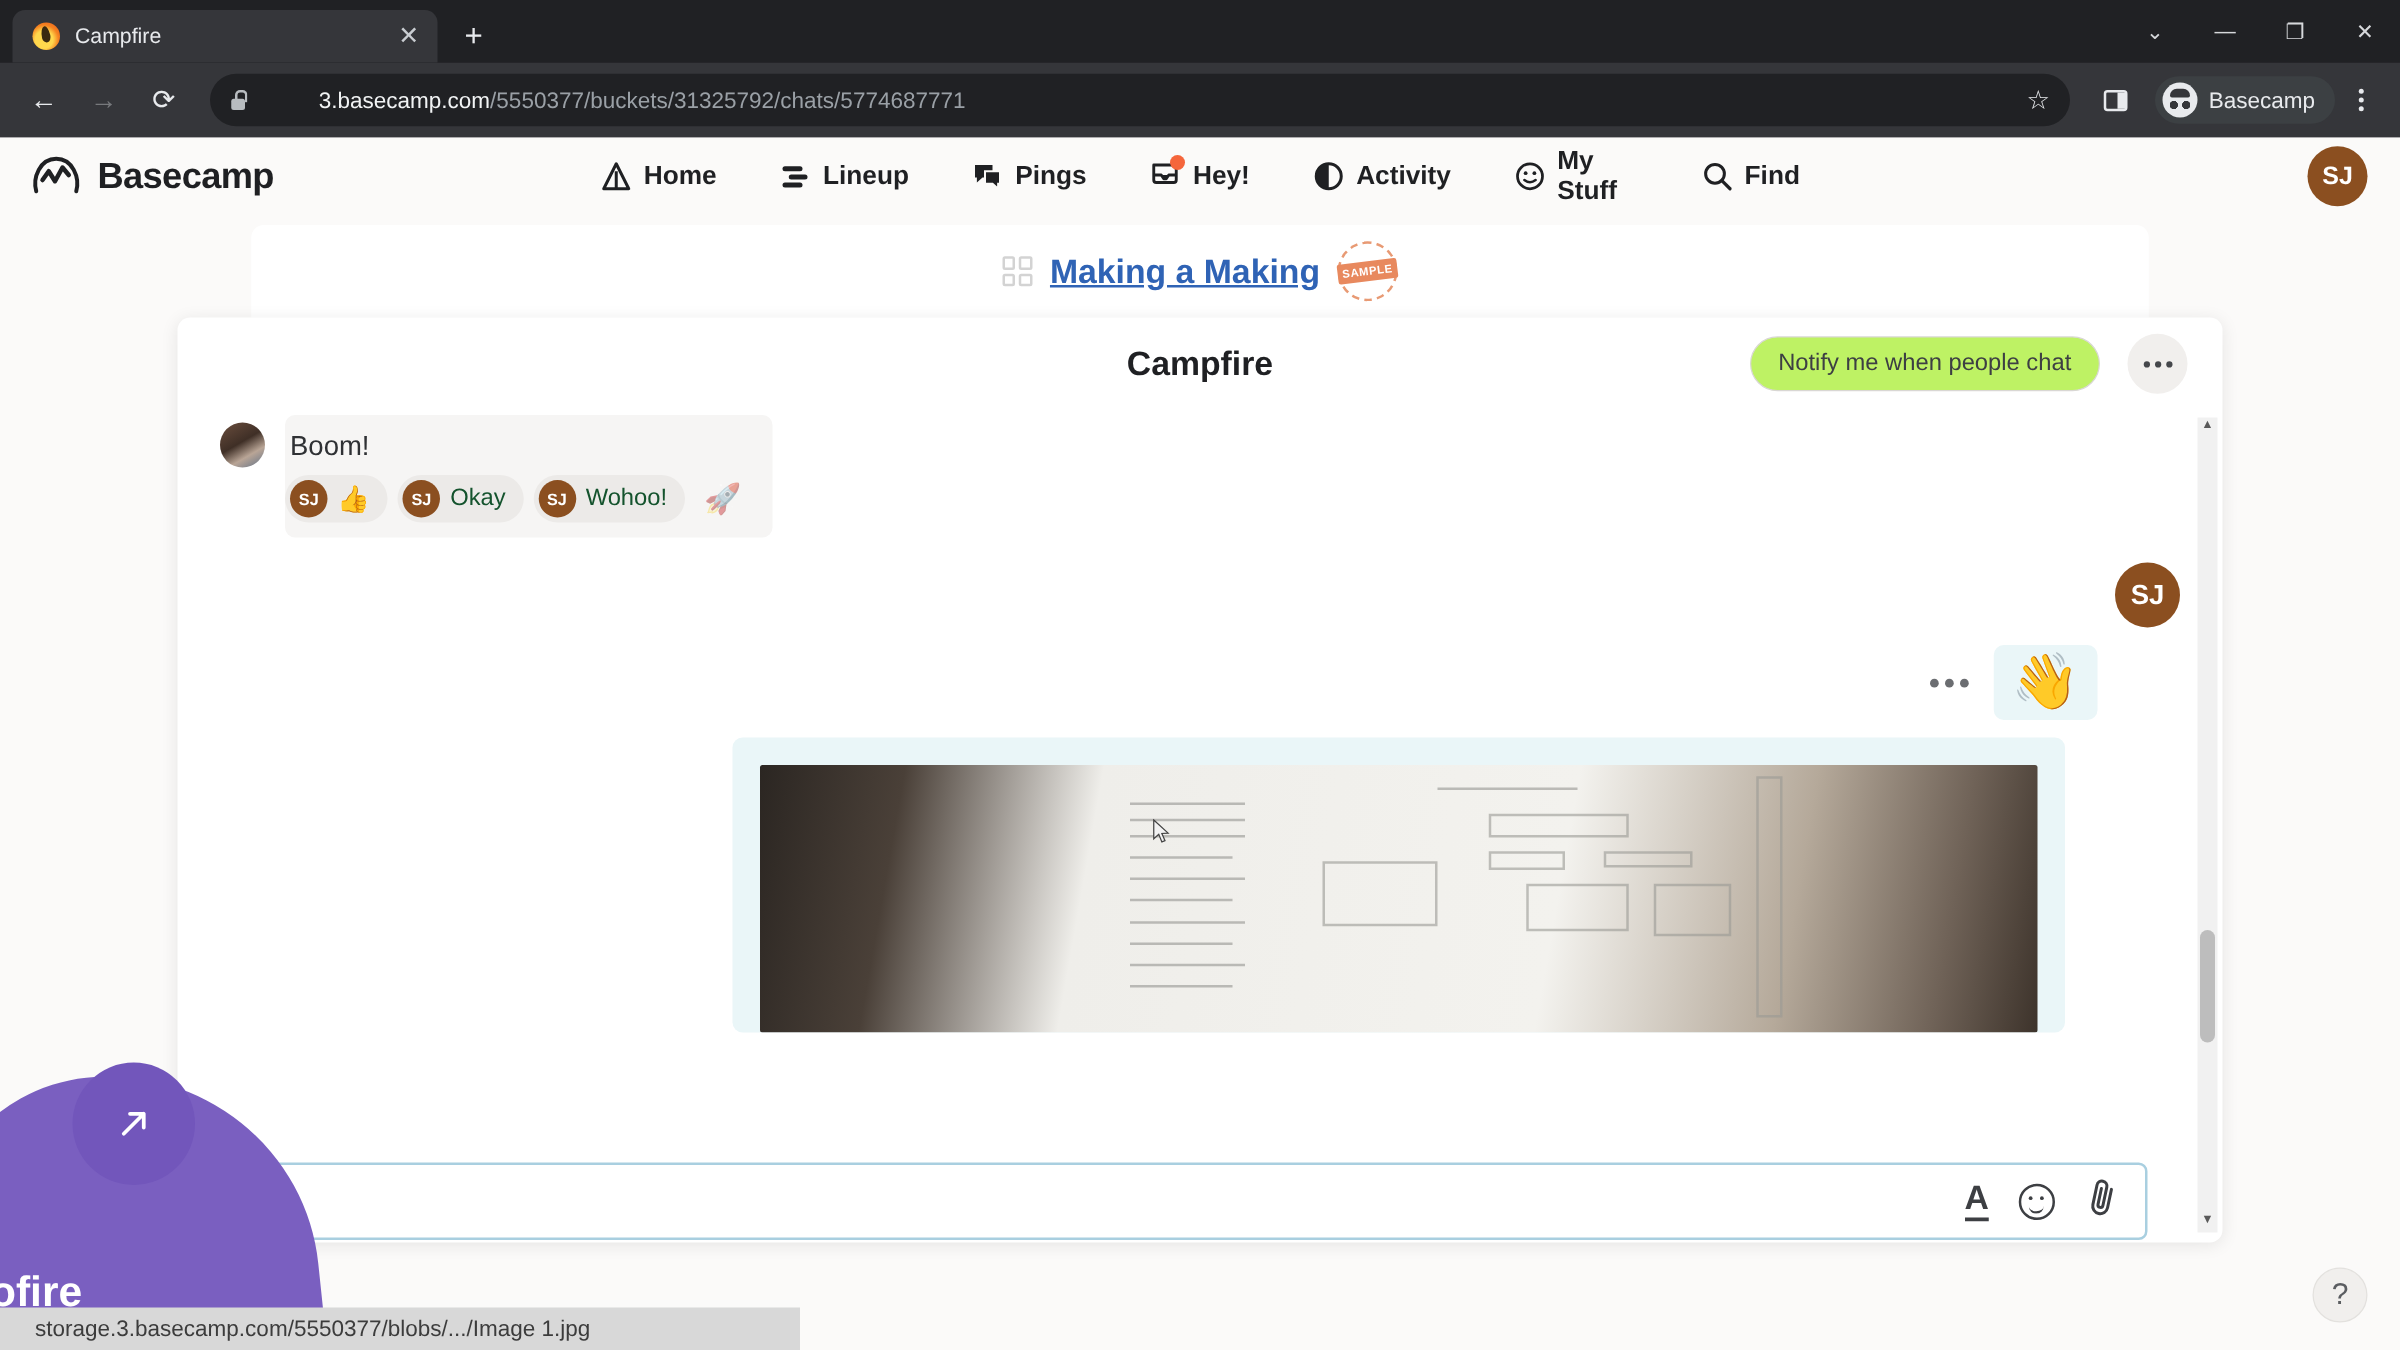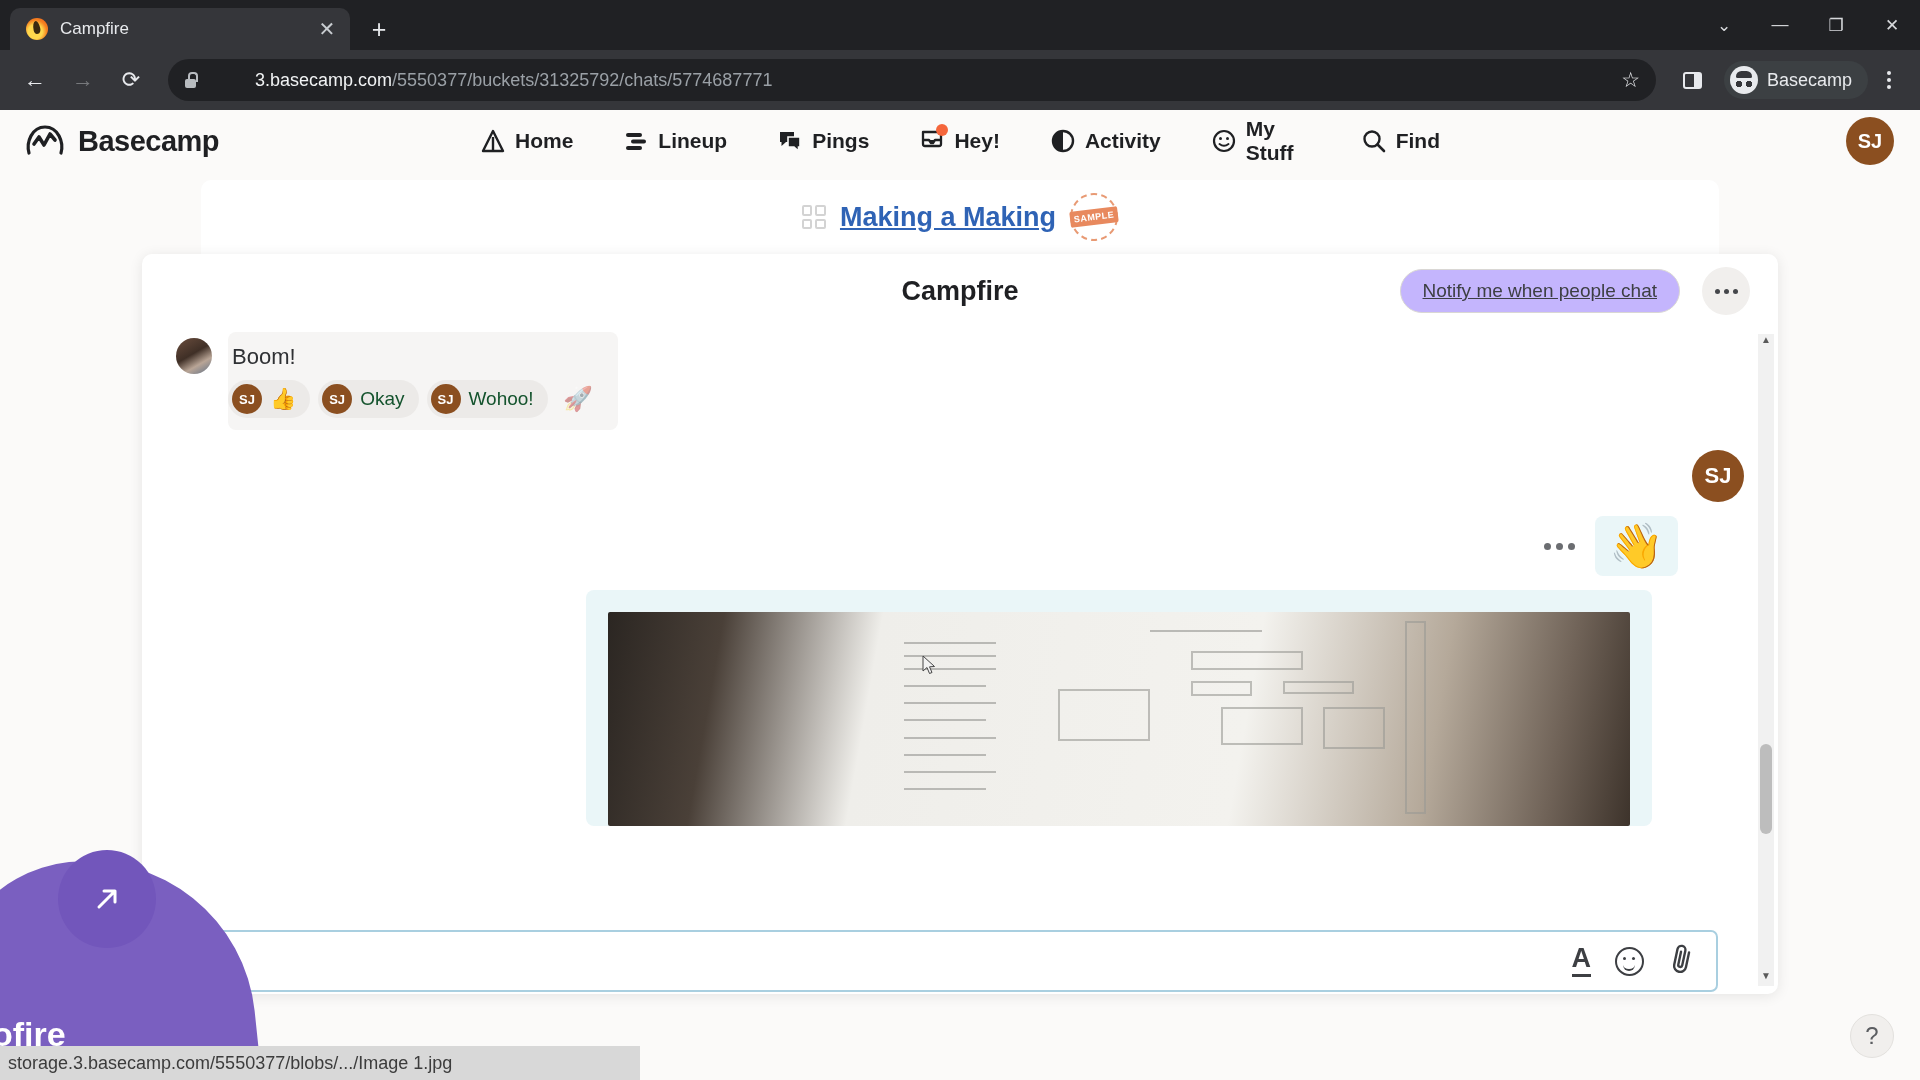--- a/index.html
+++ b/index.html
@@ -131,22 +131,22 @@
     border-radius: 10px; position: relative; box-shadow: 0 2px 14px rgba(0,0,0,.09);
     overflow: hidden;
   }
   .card-header { height: 74px; display: flex; align-items: center; padding: 0 28px; position: relative; }
   .card-title {
     position: absolute; left: 50%; transform: translateX(-50%);
     font-size: 27px; font-weight: bold; color: #1f2023;
   }
   .notify-btn {
     position: absolute; right: 98px; height: 44px; padding: 0 22px; border-radius: 24px;
-    border: 1px solid #d9d7d4; background: #c4b5fd; color: #3d3f43; font-size: 19px;
-    display: flex; align-items: center; text-decoration: underline;
+    border: 1px solid #d9d7d4; background: #bef264; color: #3d3f43; font-size: 19px;
+    display: flex; align-items: center;
   }
   .more-btn {
     position: absolute; right: 28px; width: 48px; height: 48px; border-radius: 50%;
     background: #f1efed; display: flex; align-items: center; justify-content: center; gap: 4px;
   }
   .more-btn i { width: 5px; height: 5px; border-radius: 50%; background: #45474b; display: block; }
 
   
   .chat-scroll { position: absolute; left: 0; right: 0; top: 74px; bottom: 0; padding: 0 34px; }
 
@@ -237,21 +237,21 @@
     background: #7256bb; display: flex; align-items: center; justify-content: center;
     color: #fff; font-size: 34px;
   }
   .blob-text {
     position: absolute; left: -8px; bottom: 26px; color: #fff; font-size: 34px; font-weight: bold;
   }
 
   
   .statusbar {
     position: absolute; left: 0; bottom: 0; height: 34px; background: #d8d8d8;
-    color: #3c3c3c; font-size: 18px; display: flex; align-items: center; padding: 0 8px;
+    color: #3c3c3c; font-size: 18px; display: flex; align-items: center; padding: 0 28px;
     min-width: 640px;
   }
 
   .help-btn {
     position: absolute; right: 26px; bottom: 22px; width: 44px; height: 44px; border-radius: 50%;
     background: #f1efed; border: 1px solid #e3e1de; color: #5b5d61; font-size: 24px;
     display: flex; align-items: center; justify-content: center;
   }
 
   .cursor {

